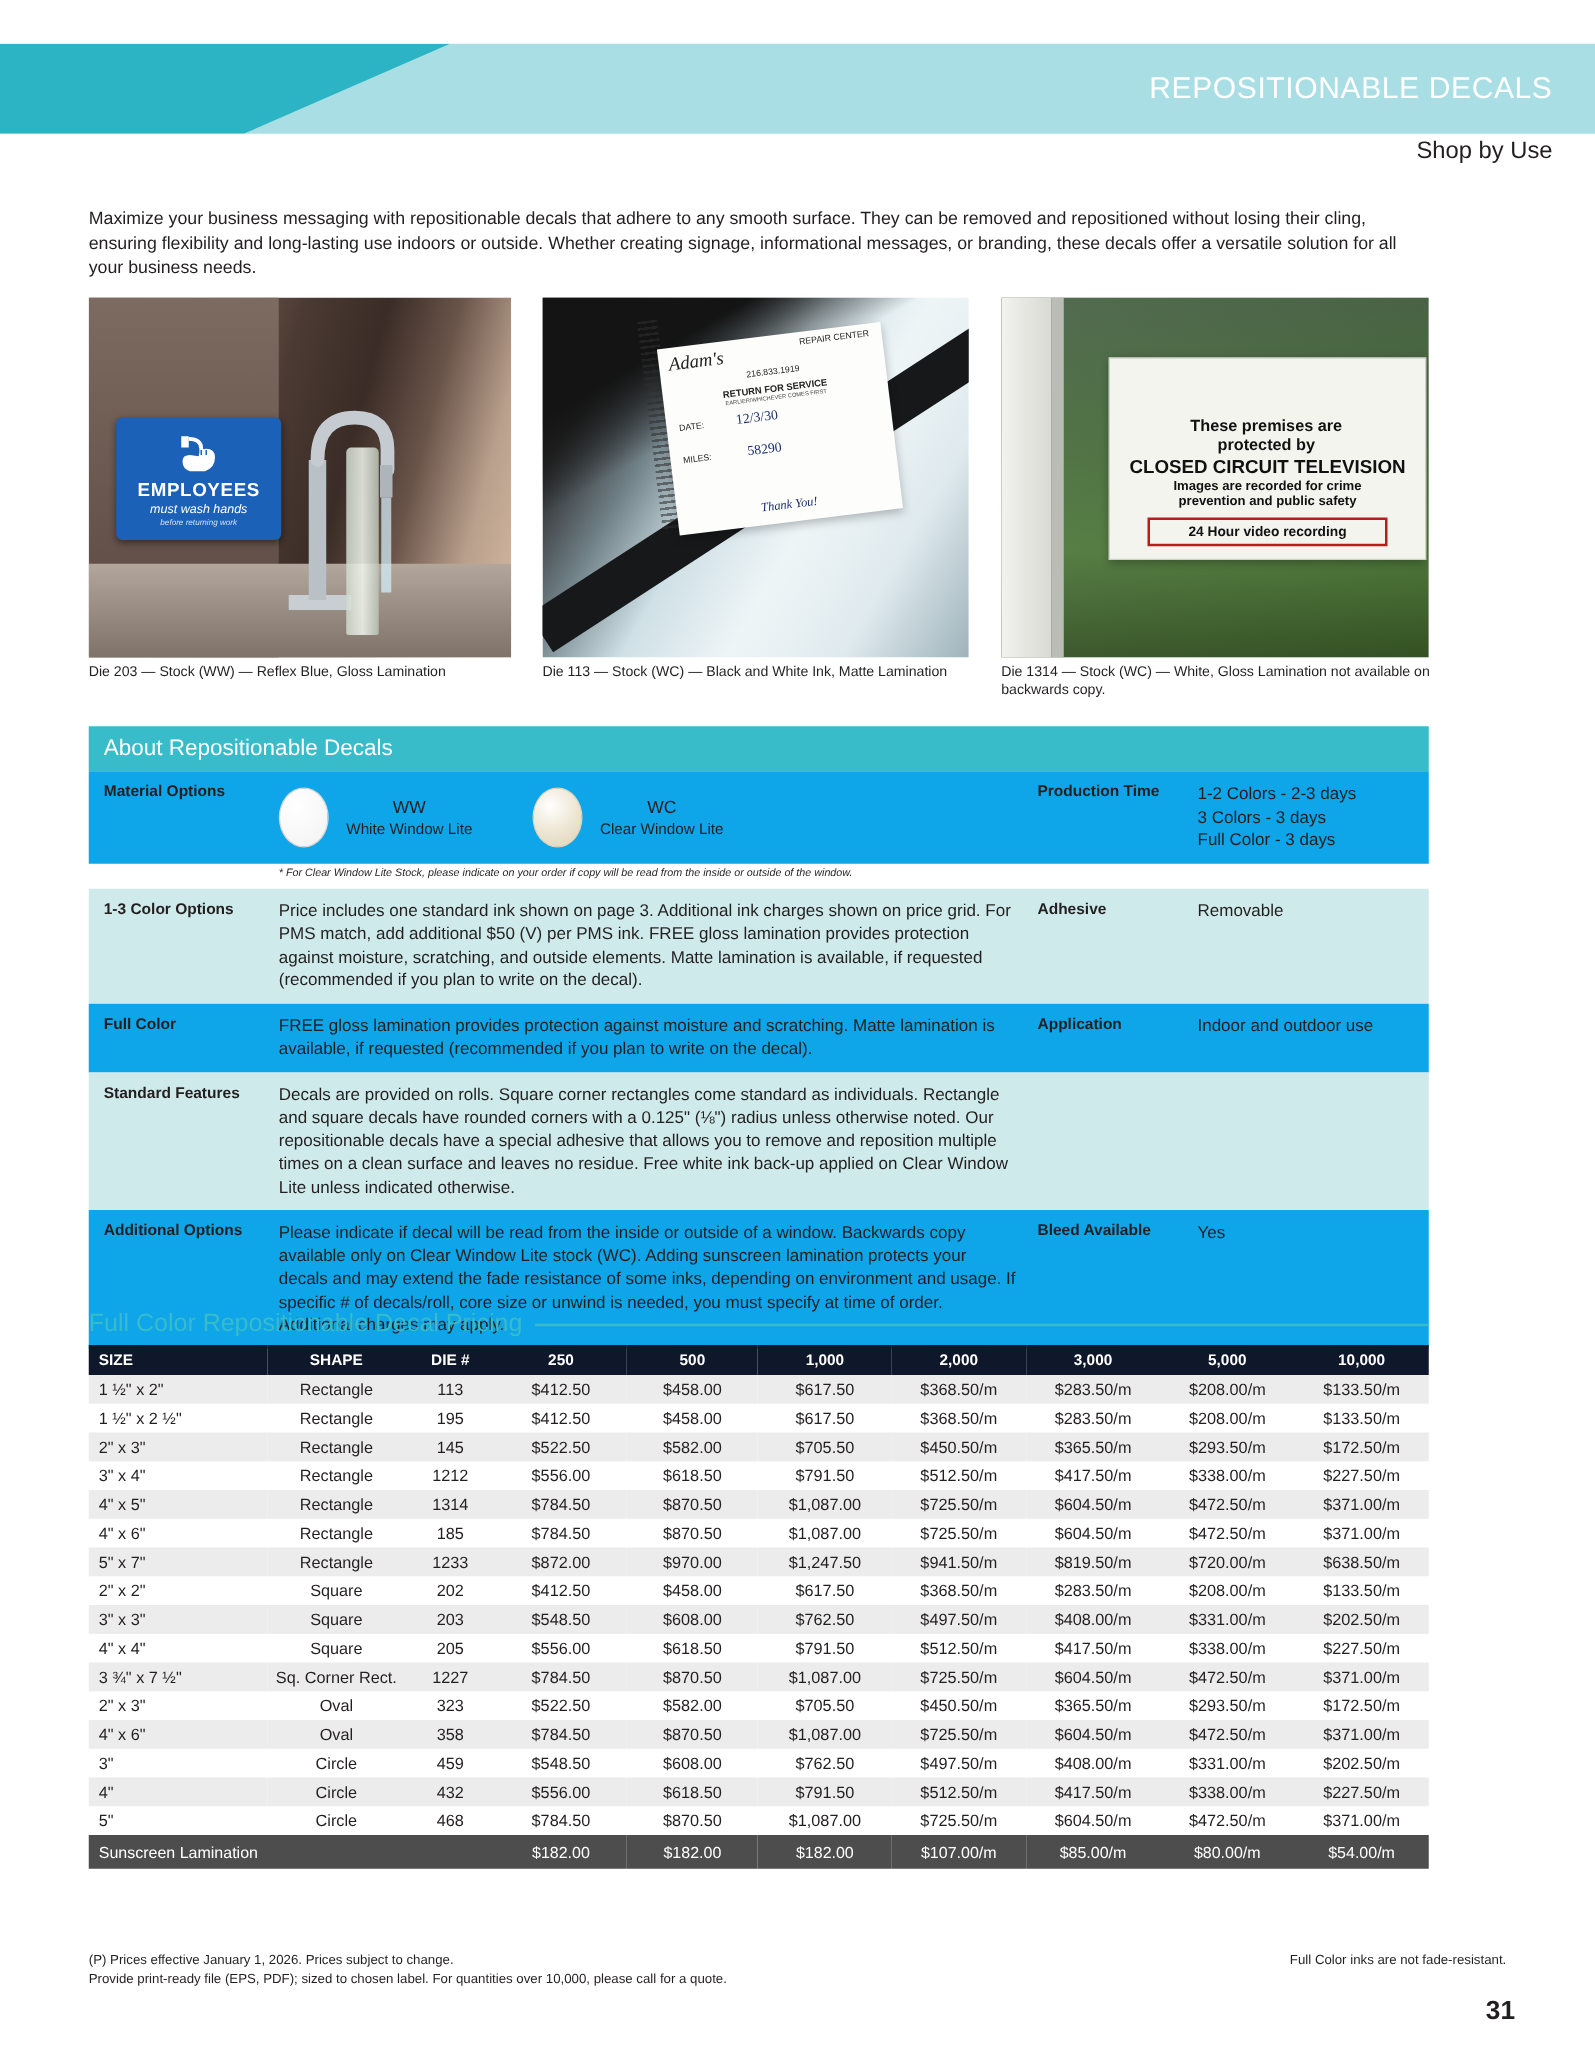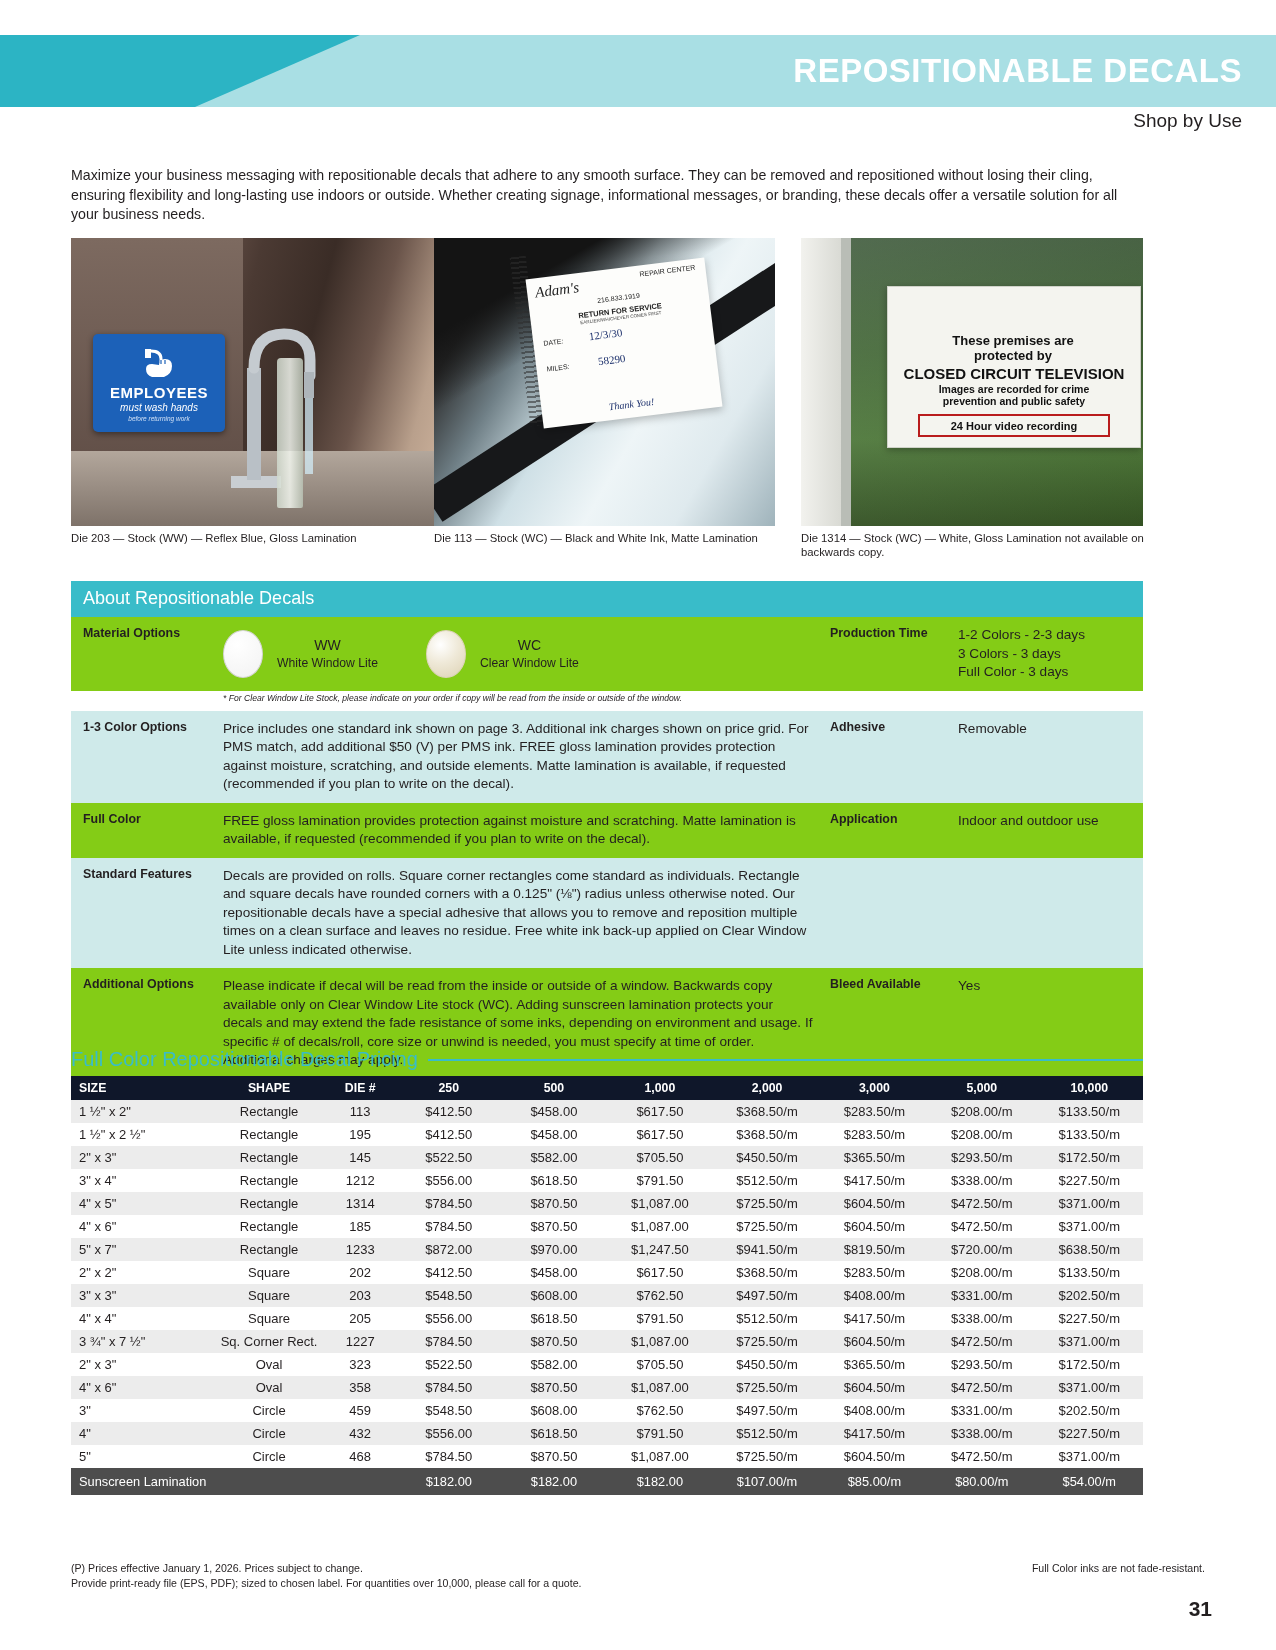--- a/index.html
+++ b/index.html
@@ -10,30 +10,30 @@
     color:#231f20;
     position:relative;
     overflow:hidden;
   }
   
   .banner{position:absolute;left:0;top:35px;width:1276px;height:72px;}
   .banner-light{position:absolute;left:0;top:0;width:1276px;height:72px;background:#a9dfe4;}
   .banner-dark{position:absolute;left:0;top:0;width:560px;height:72px;background:#2cb4c4;
     clip-path:polygon(0 0,360px 0,195px 72px,0 72px);}
   .banner-title{position:absolute;right:34px;top:50%;transform:translateY(-50%);
-    font-size:33px;letter-spacing:.5px;color:#ffffff;font-weight:700;white-space:nowrap;}
+    font-size:24px;letter-spacing:.5px;color:#ffffff;font-weight:400;white-space:nowrap;}
   .shop-by-use{position:absolute;right:34px;top:110px;font-size:19px;color:#231f20;}
 
   
   .intro{position:absolute;left:71px;top:166px;width:1060px;font-size:14.2px;line-height:19.5px;color:#231f20;}
 
   
   .photos{position:absolute;left:71px;top:238px;width:1072px;height:290px;}
   .photo{position:absolute;top:0;height:288px;overflow:hidden;}
-  .p1{left:0;width:338px;padding-left:44px;}
+  .p1{left:0;width:338px;}
   .p2{left:363px;width:341px;}
   .p3{left:730px;width:342px;}
   .caption{position:absolute;font-size:11.3px;line-height:14px;color:#231f20;}
   .c1{left:71px;top:531px;width:330px;}
   .c2{left:434px;top:531px;width:340px;}
   .c3{left:801px;top:531px;width:345px;}
 
   
   .ph1-bg{position:absolute;inset:0;background:
     linear-gradient(105deg,#6d5a53 0%,#7a6258 22%,#4b3a33 42%,#3a2c26 58%,#6a544a 72%,#b9a08c 86%,#d6bba4 100%);}
@@ -79,21 +79,21 @@
   .ph3-t2{position:absolute;left:0;right:0;top:78px;text-align:center;font-weight:bold;font-size:15px;color:#111;}
   .ph3-t3{position:absolute;left:0;right:0;top:96px;text-align:center;font-weight:bold;font-size:10.5px;color:#111;line-height:12px;}
   .ph3-bar{position:absolute;left:30px;right:30px;bottom:10px;height:19px;border:2px solid #b91c1c;
     display:flex;align-items:center;justify-content:center;font-weight:bold;font-size:11px;color:#111;}
 
   
   .about{position:absolute;left:71px;top:581px;width:1072px;}
   .about-head{background:#39bcc9;color:#fff;font-size:18px;padding:7px 12px 8px;}
   .about-row{display:flex;}
   .about-row.shade{background:#cfeaea;}
-  .about-row.plain{background:#84cc16;}
+  .about-row.plain{background:#0ea5e9;}
   .col-lbl{width:140px;flex:none;padding:9px 0 9px 12px;font-size:12.4px;font-weight:bold;}
   .col-txt{flex:1;padding:9px 14px 9px 0;font-size:13.6px;line-height:18.5px;}
   .col-lbl2{width:128px;flex:none;padding:9px 0 9px 0;font-size:12.4px;font-weight:bold;}
   .col-txt2{width:175px;flex:none;padding:9px 10px 9px 0;font-size:13.6px;line-height:18.5px;}
   .swatch-wrap{display:flex;align-items:flex-start;padding-top:4px;}
   .swatch-pair{display:flex;align-items:center;margin-right:48px;}
   .sw{width:38px;height:46px;border-radius:50%;}
   .sw-white{background:radial-gradient(circle at 35% 30%,#ffffff,#f2f2f2);border:1px solid #d5d5d5;}
   .sw-clear{background:radial-gradient(circle at 35% 30%,#ffffff 0%,#efe9d8 45%,#ddd2b4 100%);border:1px solid #ddd4bb;}
   .sw-txt{margin-left:14px;text-align:center;}

